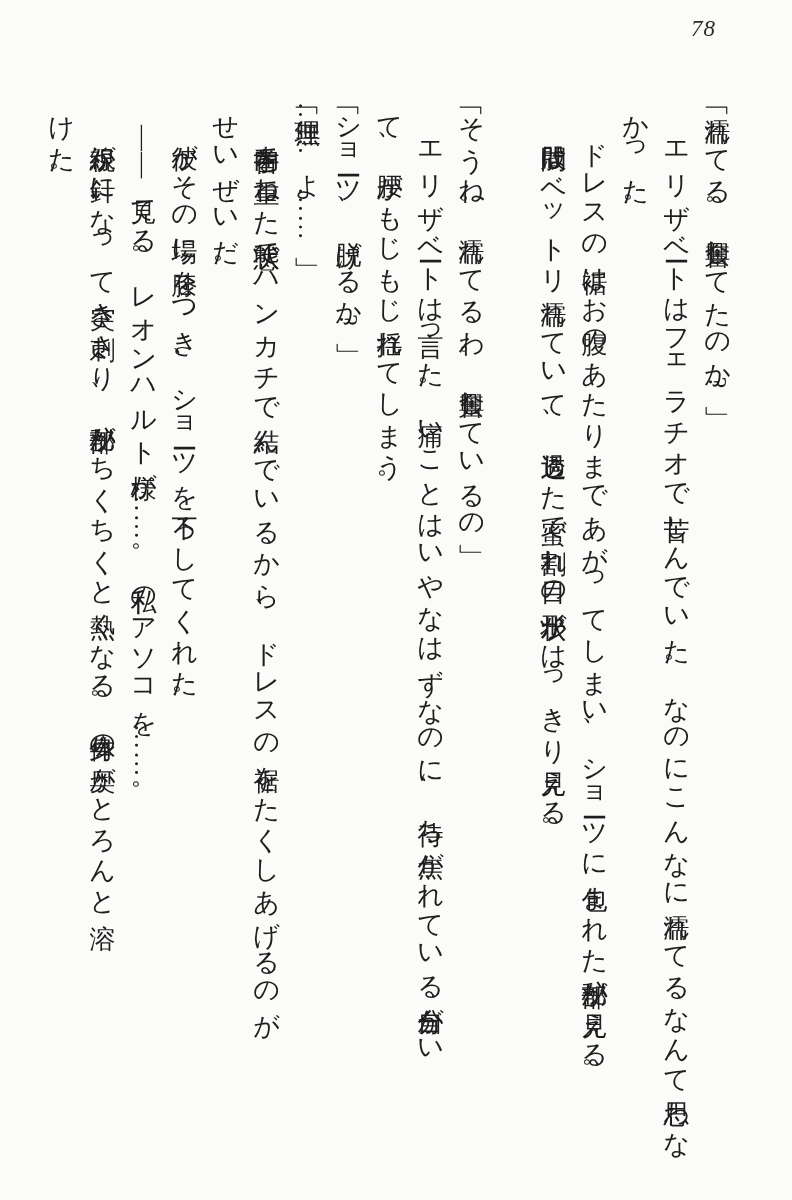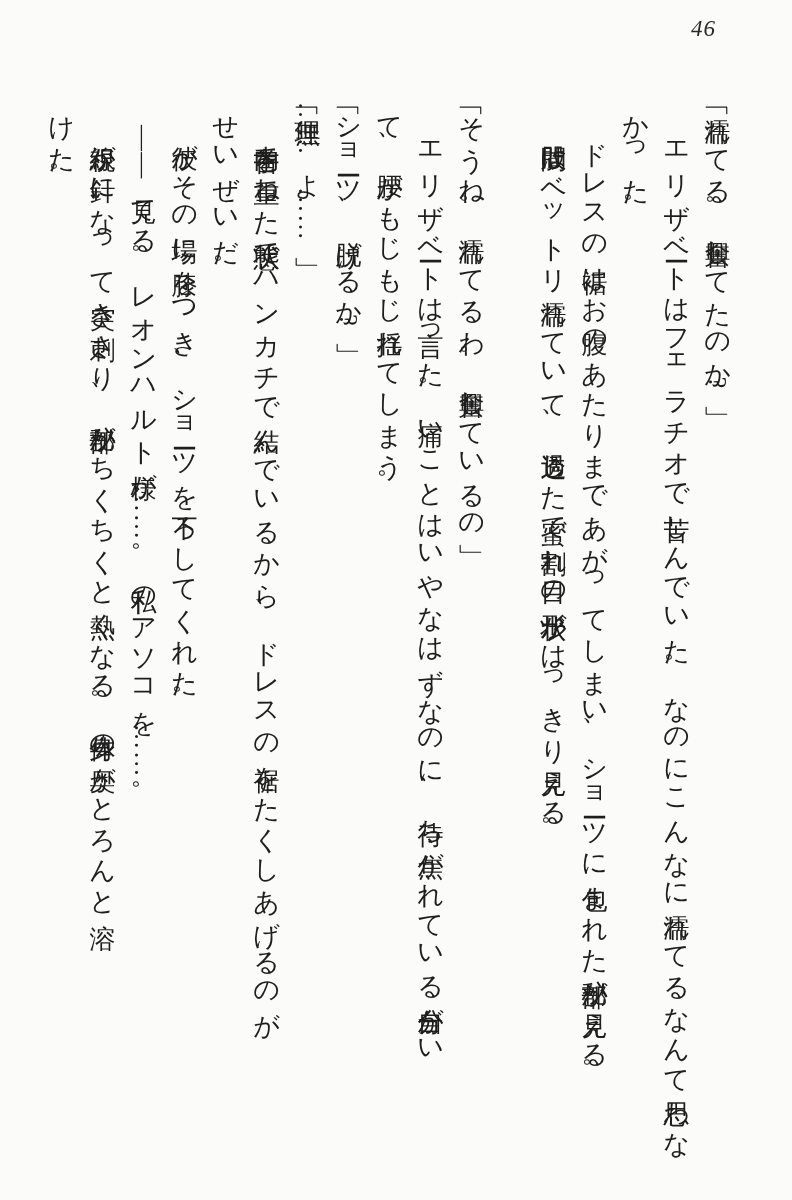--- a/index.html
+++ b/index.html
@@ -43,21 +43,21 @@
     margin: 0;
     padding: 0;
   }
   .text-block .line.indent {
     text-indent: 27px;    
   }
 </style>
 </head>
 <body>
 
-<div class="page-number">46</div>
+<div class="page-number">78</div>
 
 <div class="text-block">
   <p class="line">「濡れてる。興奮してたのか?」</p>
   <p class="line indent">エリザベートはフェラチオで苦しんでいた。なのにこんなに濡れてるなんて思わな</p>
   <p class="line">かった。</p>
   <p class="line indent">ドレスの裾はお腹のあたりまであがってしまい、ショーツに包まれた秘部が見える。</p>
   <p class="line indent">股間はベットリ濡れていて、透過した蜜で割れ目の形状がはっきり見える。</p>
   <p class="line"></p>
   <p class="line">「そうね。濡れてるわ。興奮しているの」</p>
   <p class="line indent">エリザベートは言った。痛いことはいやなはずなのに、待ち焦がれている自分がい</p>

